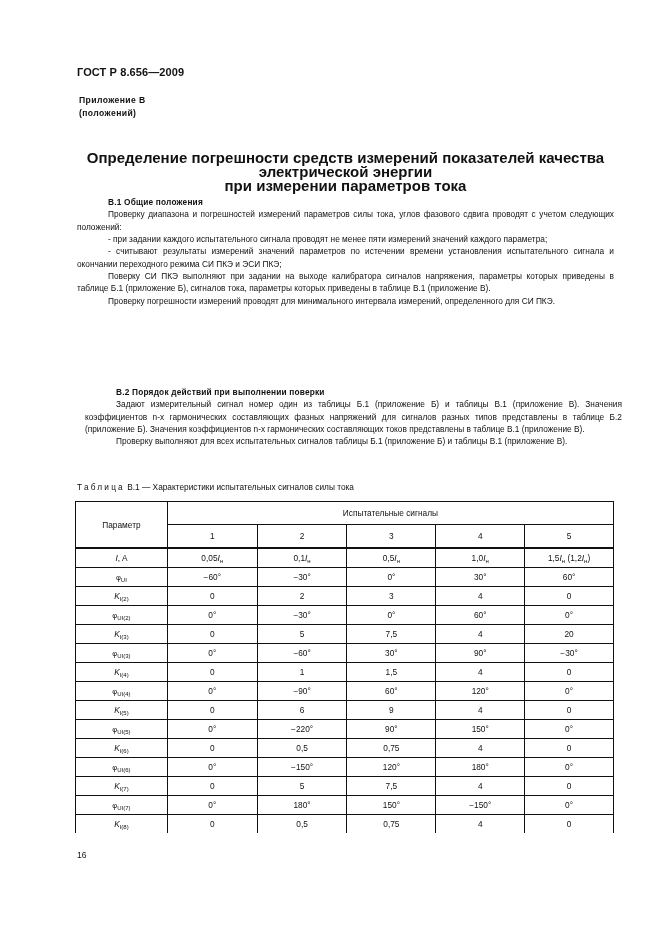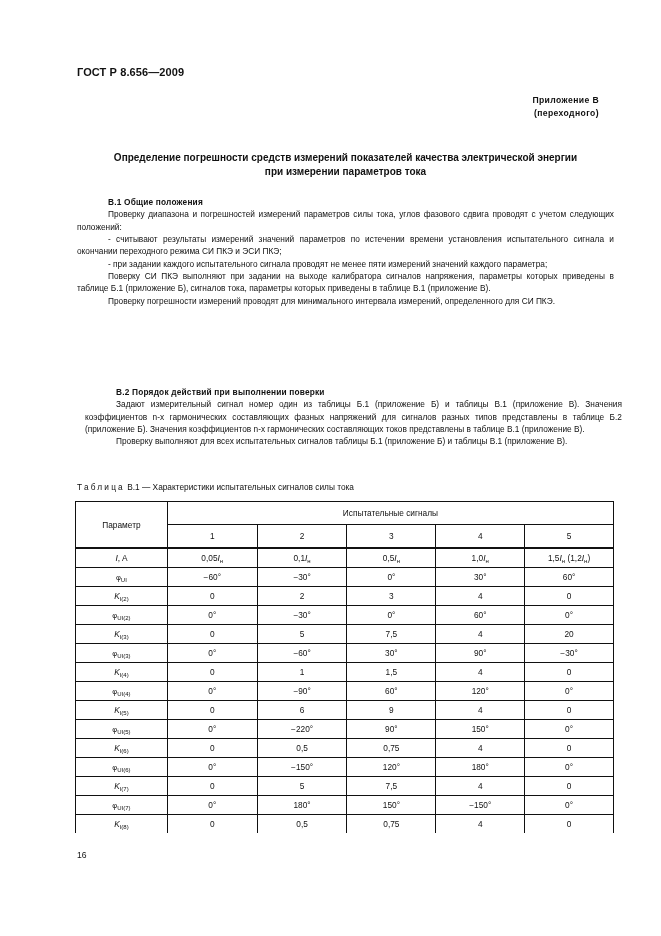--- a/index.html
+++ b/index.html
@@ -1,21 +1,21 @@
 <!DOCTYPE html>
 <html><head>
 <meta charset="utf-8">
 <style>
   html, body { margin: 0; padding: 0; background: #ffffff; }
   body { width: 661px; height: 936px; position: relative; overflow: hidden;
          font-family: "Liberation Sans", sans-serif; color: #111; }
   .page { position: absolute; left: 0; top: 0; width: 661px; height: 936px; }
   .doc-id { position: absolute; left: 77px; top: 66px; font-size: 11px; font-weight: bold; letter-spacing: 0.1px; }
-  .appendix { position: absolute; left: 62px; width: 537px; top: 94px; text-align: right; font-size: 8.6px; font-weight: bold; line-height: 13px; letter-spacing: 0.4px; }
-  .main-title { position: absolute; left: 77px; width: 537px; top: 151px; text-align: center; font-size: 10px; font-weight: bold; line-height: 14px; }
+  .appendix { position: absolute; left: 79px; width: 537px; top: 94px; text-align: left; font-size: 8.6px; font-weight: bold; line-height: 13px; letter-spacing: 0.4px; }
+  .main-title { position: absolute; left: 77px; width: 537px; top: 151px; text-align: center; font-size: 15px; font-weight: bold; line-height: 14px; }
   .body { position: absolute; left: 77px; width: 537px; font-size: 8.3px; line-height: 12.35px; text-align: justify; }
   .body p { margin: 0; text-indent: 31px; }
   .body p.sec { font-weight: bold; letter-spacing: 0.2px; }
   .body p.last { text-align-last: left; }
   .tbl-caption { position: absolute; left: 77px; top: 482px; font-size: 8.3px; }
   .tbl-caption .sp { letter-spacing: 2.2px; }
   table.data { position: absolute; left: 75px; top: 501px; width: 539px; border-collapse: collapse; font-size: 8.3px; }
   table.data td, table.data th { border: 1px solid #111; text-align: center; padding: 0; font-weight: normal; }
   table.data th { height: 22px; margin-top: 20px; }
   table.data td { height: 18px; }
@@ -27,33 +27,33 @@
   .page-num { position: absolute; left: 77px; top: 850px; font-size: 8.6px; }
 </style>
 </head>
 <body>
 
 <div class="page">
   <div class="doc-id">ГОСТ Р 8.656—2009</div>
 
   <div class="appendix">
     <div>Приложение В</div>
-    <div>(переходного)</div>
+    <div>(положений)</div>
   </div>
 
   <div class="main-title">
     <div>Определение погрешности средств измерений показателей качества электрической энергии</div>
     <div>при измерении параметров тока</div>
   </div>
 
   <div class="body" style="top:196px;">
     <p class="sec">В.1  Общие положения</p>
     <p>Проверку диапазона и погрешностей измерений параметров силы тока, углов фазового сдвига проводят с учетом следующих положений:</p>
+    <p>- при задании каждого испытательного сигнала проводят не менее пяти измерений значений каждого параметра;</p>
     <p>- считывают результаты измерений значений параметров по истечении времени установления испытательного сигнала и окончании переходного режима СИ ПКЭ и ЭСИ ПКЭ;</p>
-    <p>- при задании каждого испытательного сигнала проводят не менее пяти измерений значений каждого параметра;</p>
     <p>Поверку СИ ПКЭ выполняют при задании на выходе калибратора сигналов напряжения, параметры которых приведены в таблице Б.1 (приложение Б), сигналов тока, параметры которых приведены в таблице В.1 (приложение В).</p>
     <p>Проверку погрешности измерений проводят для минимального интервала измерений, определенного для СИ ПКЭ.</p>
   </div>
 
   <div class="body" style="top:386px;margin-left:8px;">
     <p class="sec">В.2  Порядок действий при выполнении поверки</p>
     <p>Задают измерительный сигнал номер один из таблицы Б.1 (приложение Б) и таблицы В.1 (приложение В). Значения коэффициентов n-х гармонических составляющих фазных напряжений для сигналов разных типов представлены в таблице Б.2 (приложение Б). Значения коэффициентов n-х гармонических составляющих токов представлены в таблице В.1 (приложение В).</p>
     <p>Проверку выполняют для всех испытательных сигналов таблицы Б.1 (приложение Б) и таблицы В.1 (приложение В).</p>
   </div>
 

